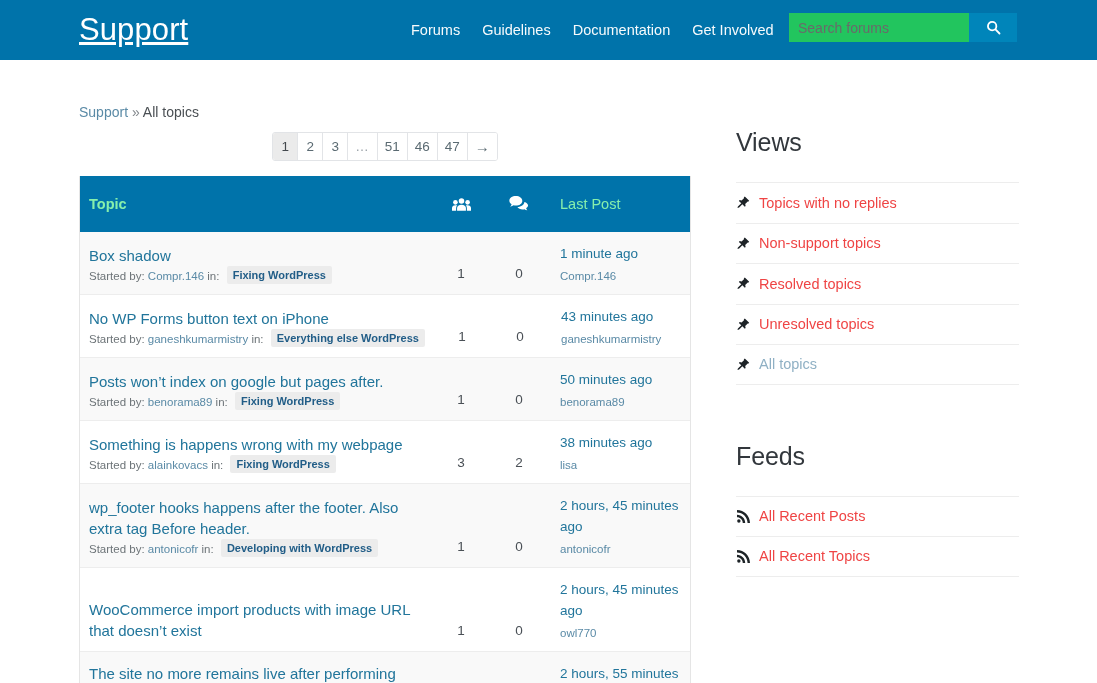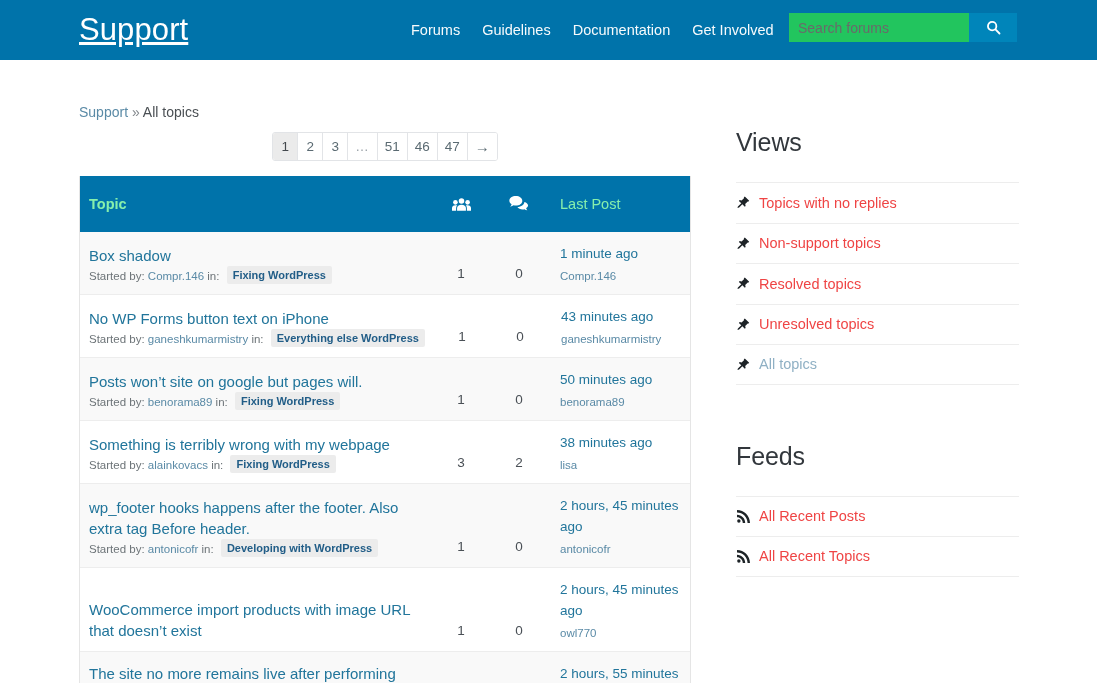--- a/index.html
+++ b/index.html
@@ -411,39 +411,39 @@
         <div class="td-count">1</div>
         <div class="td-count">0</div>
         <div class="td-freshness">
           <a class="fresh-time" href="#">43 minutes ago</a>
           <a class="fresh-author" href="#">ganeshkumarmistry</a>
         </div>
       </div>
 
       <div class="trow alt">
         <div class="td-topic">
-          <a class="topic-title" href="#">Posts won’t site on google but pages will.</a>
+          <a class="topic-title" href="#">Posts won’t index on google but pages after.</a>
           <div class="topic-meta">
             <span>Started by:</span>
             <a class="starter" href="#">benorama89</a>
             <span>in:</span>
             <a class="forum-badge" href="#">Fixing WordPress</a>
           </div>
         </div>
         <div class="td-count">1</div>
         <div class="td-count">0</div>
         <div class="td-freshness">
           <a class="fresh-time" href="#">50 minutes ago</a>
           <a class="fresh-author" href="#">benorama89</a>
         </div>
       </div>
 
       <div class="trow">
         <div class="td-topic">
-          <a class="topic-title" href="#">Something is terribly wrong with my webpage</a>
+          <a class="topic-title" href="#">Something is happens wrong with my webpage</a>
           <div class="topic-meta">
             <span>Started by:</span>
             <a class="starter" href="#">alainkovacs</a>
             <span>in:</span>
             <a class="forum-badge" href="#">Fixing WordPress</a>
           </div>
         </div>
         <div class="td-count">3</div>
         <div class="td-count">2</div>
         <div class="td-freshness">

